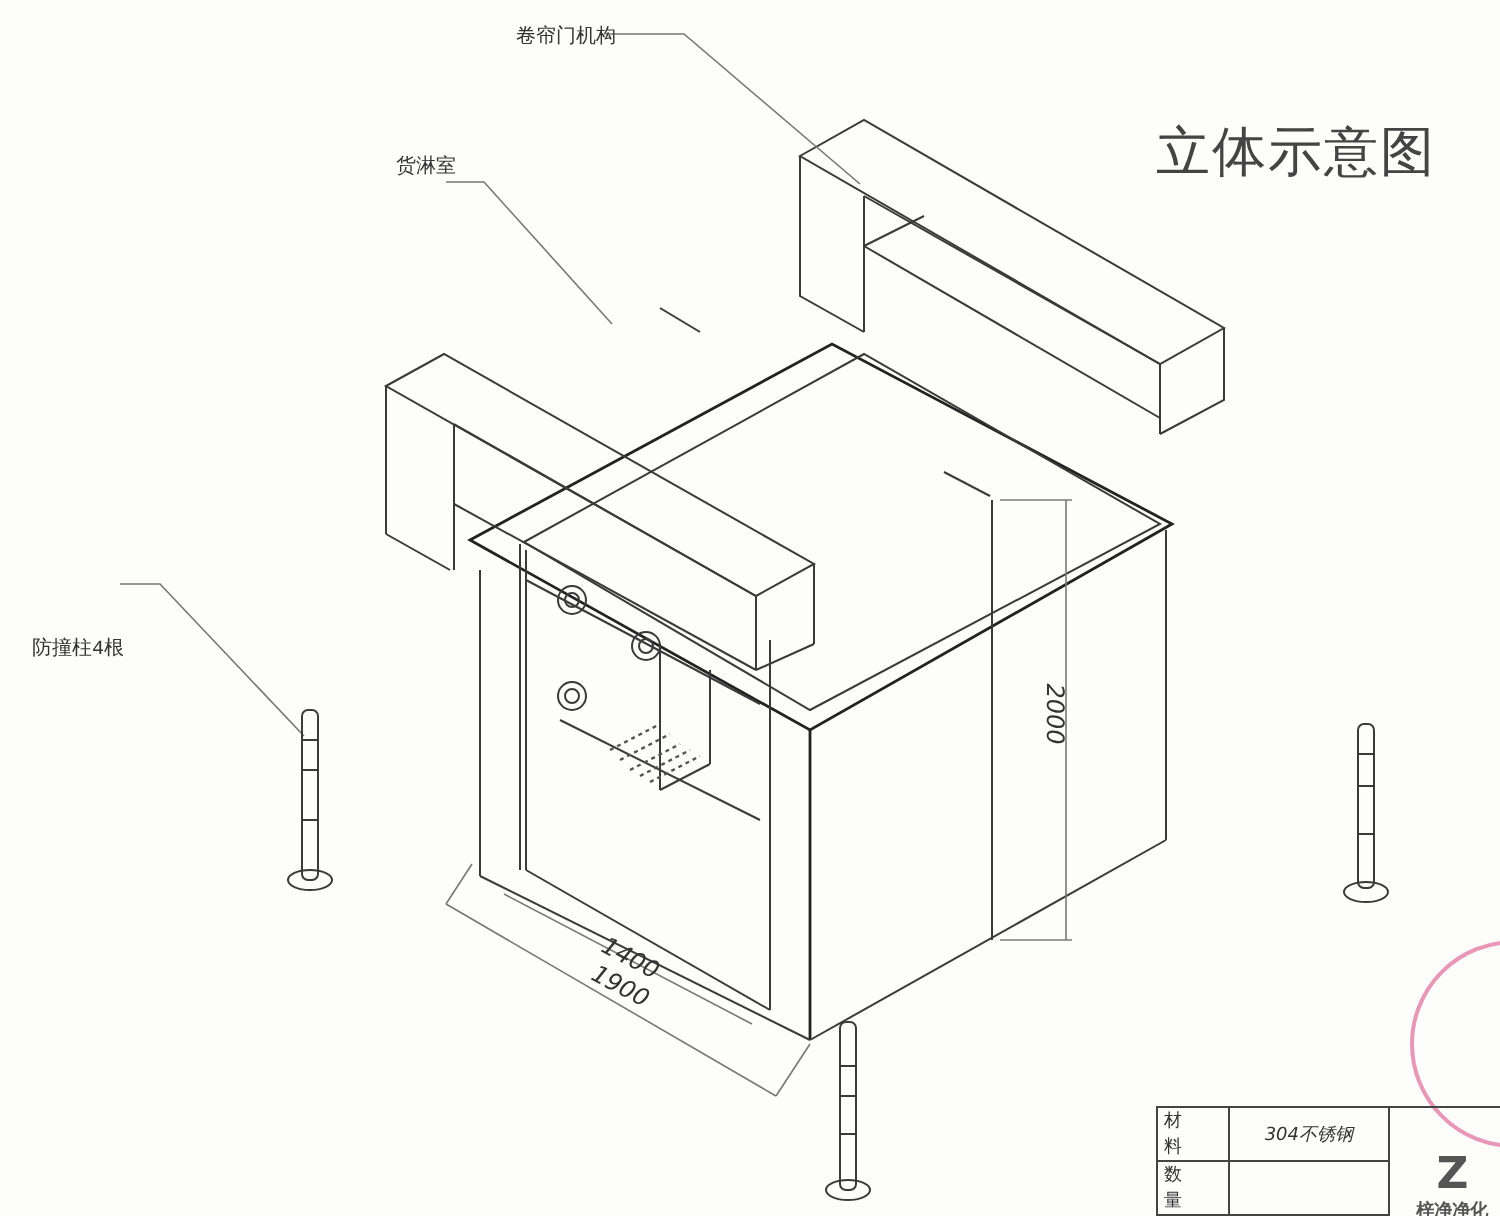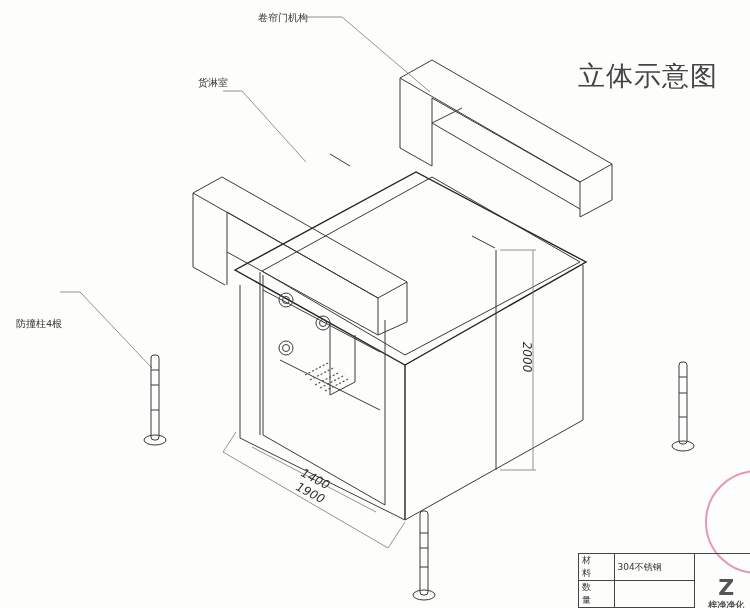--- a/index.html
+++ b/index.html
@@ -9,21 +9,21 @@
   .lnb { stroke:#222; stroke-width:1.4; fill:none; }
   .lnl { stroke:#777; stroke-width:0.8; fill:none; }
   .label { position:absolute; font-size:10px; color:#333; white-space:nowrap; font-family:Liberation Mono, monospace; }
   #title { position:absolute; left:578px; top:38px; font-size:27px; color:#444; letter-spacing:1px; font-family:"DejaVu Sans", sans-serif; font-weight:300;margin-top:20px; }
   #watermark { position:absolute; left:208px; top:336px; font-size:28px; color:#8a8a8a; letter-spacing:2px; font-family:"DejaVu Serif", serif; opacity:0.85; }
   .dim { position:absolute; font-size:12px; color:#333; font-style:italic; font-family:"DejaVu Sans", sans-serif; }
   #titleblock { position:absolute; left:578px; top:553px; width:180px; height:60px; }
   table.tb { border-collapse:collapse; font-size:9px; color:#333; font-family:"DejaVu Sans", sans-serif; }
   table.tb td { border:1px solid #444; height:15px; padding:0 3px; }
   .tb-key { width:30px; letter-spacing:6px;margin-top:32px; }
-  .tb-val { width:80px; }
+  .tb-val { width:80px; font-style:italic; text-align:center; }
   .tb-logo { width:60px; text-align:center; vertical-align:middle; }
   .logo-text { font-size:9px; font-weight:bold; color:#555; }
   .stamp { position:absolute; left:705px; top:470px; width:100px; height:100px; border:2px solid #e06a9a; border-radius:50%; opacity:0.7; }
 </style>
 </head>
 <body>
 
 <div id="canvas">
 
   <svg class="drawing" width="750" height="608" viewBox="0 0 750 608">

